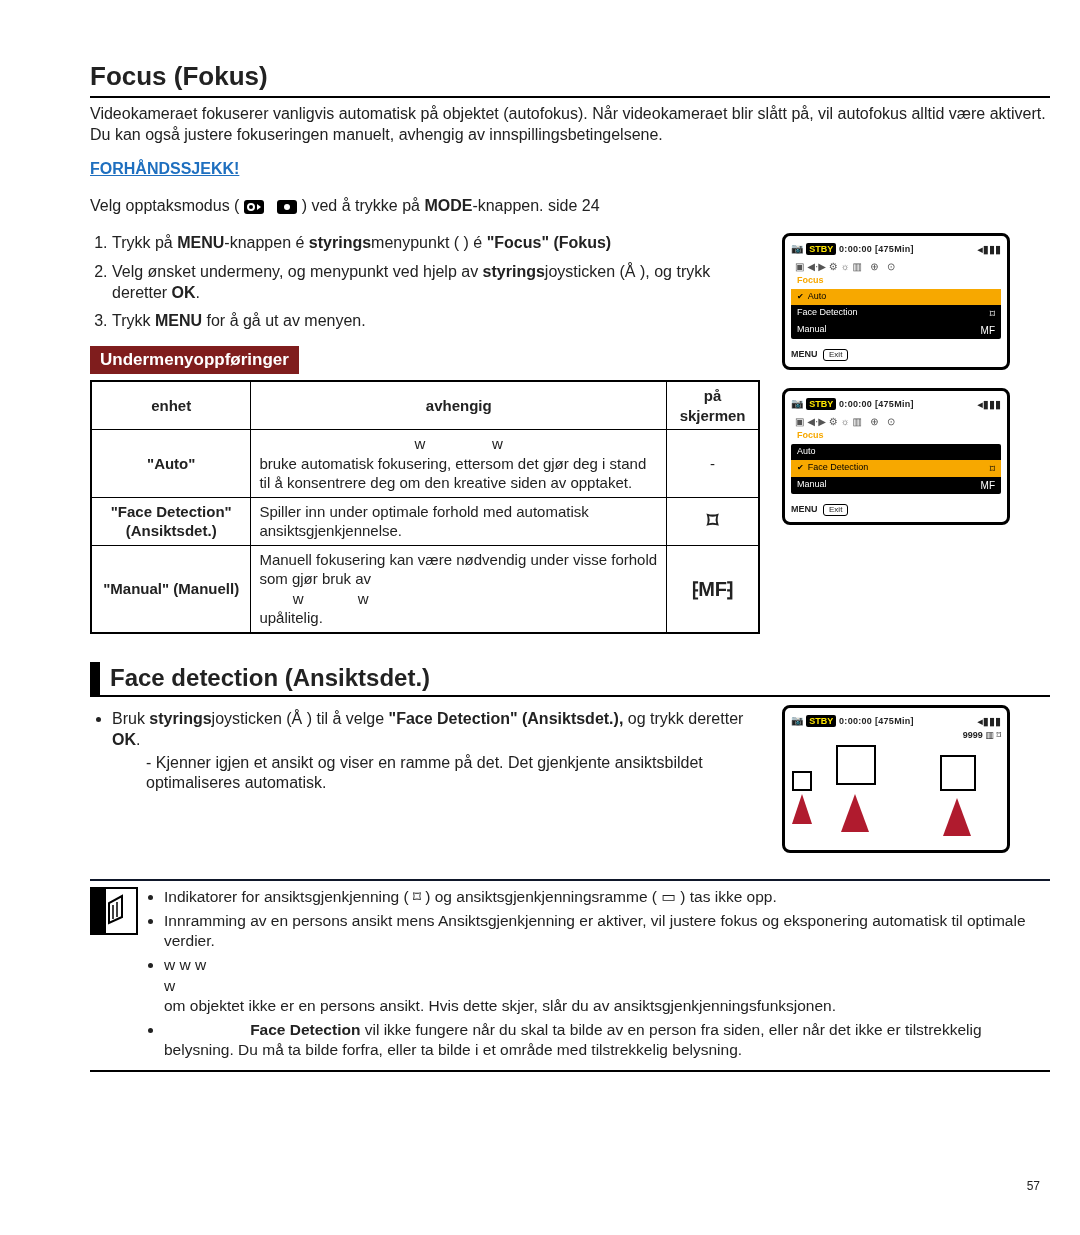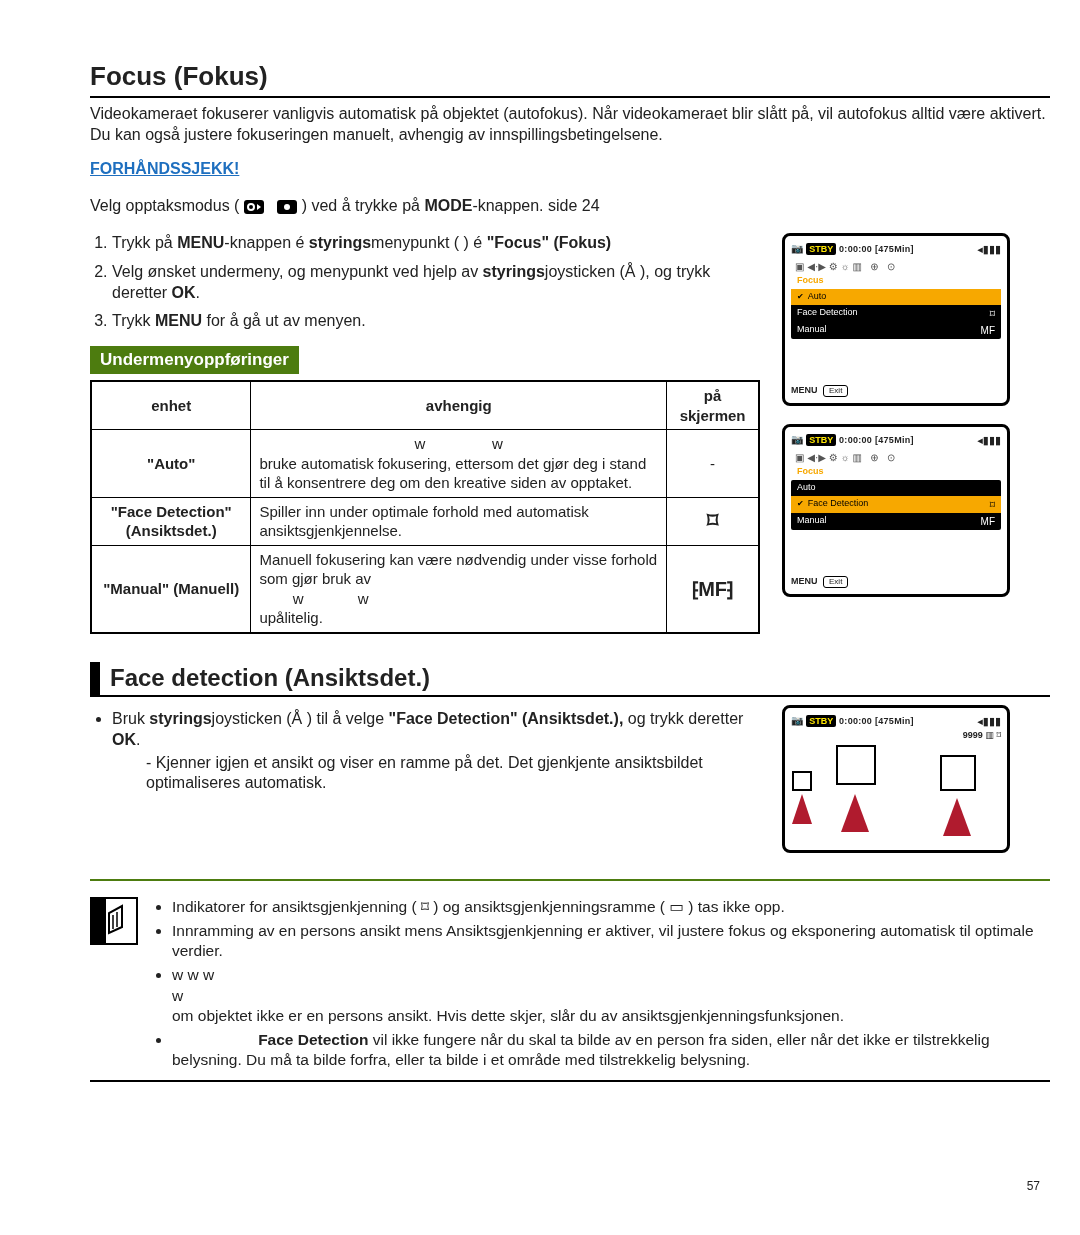--- a/index.html
+++ b/index.html
@@ -30,21 +30,21 @@
   .two-col {
     display: flex;
     gap: 22px;
   }
   .left { flex: 1; }
   .right { width: 268px; flex-shrink: 0;}
   ol.steps { margin: 0 0 14px 0; padding-left: 22px; }
   ol.steps li { margin-bottom: 8px; font-size: 16px;}
   ol.steps li b, .modeline b, .intro b { font-weight: bold; }
   .subhdr {
-    background: #4d7c0f;
+    background: #7f1d1d;
     color: #fff;
     display: inline-block;
     padding: 3px 10px;
     font-weight: bold;
     font-size: 17px;
     margin-bottom: 6px;
   }
   table.spec {
     border: 2px solid #000;
     border-collapse: collapse;
@@ -65,25 +65,25 @@
     border-bottom: 2px solid #000;
   }
   .h2bar { width: 10px; background:#000; margin-right: 10px;}
   h2 { font-size: 24px; font-weight: bold; margin: 0 0 2px 0; }
   .facepara { margin: 6px 0 8px 0; }
   ul.bul { list-style: disc; margin: 4px 0 4px 22px; padding:0;}
   ul.bul li { margin-bottom: 4px; }
   ul.dash { list-style: none; margin: 2px 0 2px 34px; padding:0;}
   ul.dash li::before { content: "-  "; }
   .notebox {
-    border-top: 2px solid #4d7c0f;
+    border-top: 2px solid #0f172a;
     border-bottom: 2px solid #000;
     display: flex;
-    gap: 16px;
-    padding: 12px 0 6px 0;
+    gap: 8px;
+    padding: 2px 0 6px 0;
     margin-top: 8px;
   }
   .noteicon {
     width: 44px; height: 44px;
     border: 2px solid #000;
     position: relative;
     flex-shrink: 0;
     margin-top: 4px;
   }
   .noteicon::before {
@@ -113,21 +113,21 @@
   .lcd .batt { font-size:11px;}
   .lcd .iconsrow { display:flex; gap:7px; padding:2px 4px; font-size:10px; color:#555; align-items:center;}
   .lcd .focuslbl { color:#f7a800; font-weight:bold; font-size:9px; padding-left:6px;}
   .lcd .menu { background:#000; color:#fff; font-size:9px; margin-top:2px; border-radius:2px;}
   .lcd .menu .row { display:flex; justify-content:space-between; padding:2px 6px; align-items:center;}
   .lcd .menu .row.sel { background:#f7a800; color:#000;}
   .lcd .menu .chk { color:#f7a800; margin-right:4px; font-size:8px;}
   .lcd .menu .row.sel .chk { color:#000;}
   .lcd .menu .glyph { font-size:10px;}
   .lcd .exitrow { margin-top:10px; font-size:9px;}
-  .lcd .exitbtn { display:inline-block; border:1px solid #000; border-radius:3px; padding:0 5px; font-size:8px; margin-left:3px;margin-top:36px;}
+  .lcd .exitbtn { display:inline-block; border:1px solid #000; border-radius:3px; padding:0 5px; font-size:8px; margin-left:3px;}
   .lcd svg { display:block;}
   .modeicon { display:inline-block; width:20px; height:14px; background:#000; border-radius:3px; vertical-align:middle; position:relative;}
   .modeicon.cam::after { content:""; position:absolute; width:6px;height:6px;background:#fff;border-radius:50%; left:7px; top:4px;}
   .modeicon.vid::before { content:""; position:absolute; width:4px;height:4px;border:2px solid #fff;border-radius:50%; left:3px; top:3px;}
   .modeicon.vid::after { content:""; position:absolute; width:0;height:0;border-left:4px solid #fff;border-top:3px solid transparent;border-bottom:3px solid transparent; right:3px; top:4px;}
 </style>
 </head>
 <body>
 
 <h1>Focus (Fokus)</h1>

